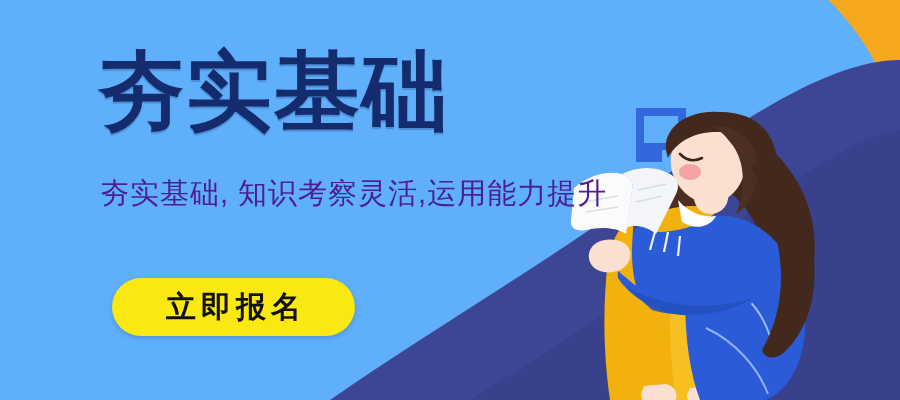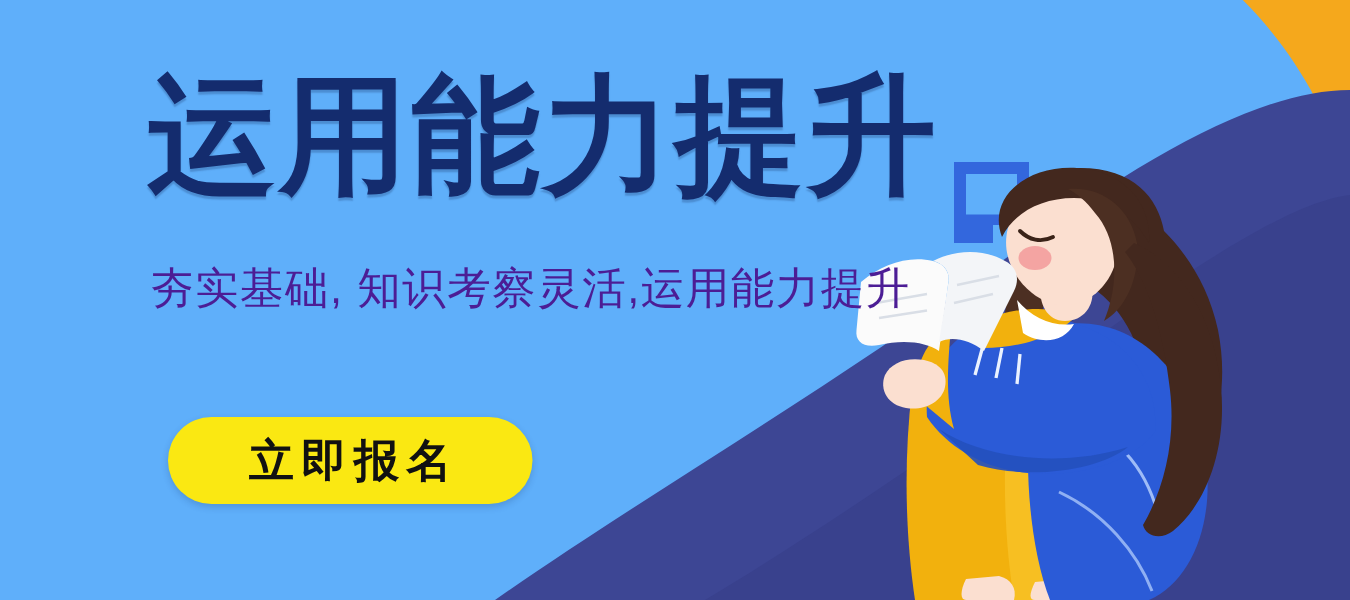--- a/index.html
+++ b/index.html
@@ -191,20 +191,20 @@
         <path d="M24,92 L58,86" stroke="#D9DEE6" stroke-width="1.6" fill="none"></path>
         <path d="M26,102 L58,97" stroke="#D9DEE6" stroke-width="1.6" fill="none"></path>
         <path d="M78,80 L106,74" stroke="#D9DEE6" stroke-width="1.6" fill="none"></path>
         <path d="M76,92 L102,86" stroke="#D9DEE6" stroke-width="1.6" fill="none"></path>
 
       </g>
     </svg>
   </div>
 
   <div class="content">
-    <div class="title">运用能力提升</div>
+    <div class="title">夯实基础</div>
 
     <div class="subtitle">夯实基础, 知识考察灵活,运用能力提升</div>
 
     <button class="cta">立即报名</button>
   </div>
 
 </div>
 
 </body></html>

